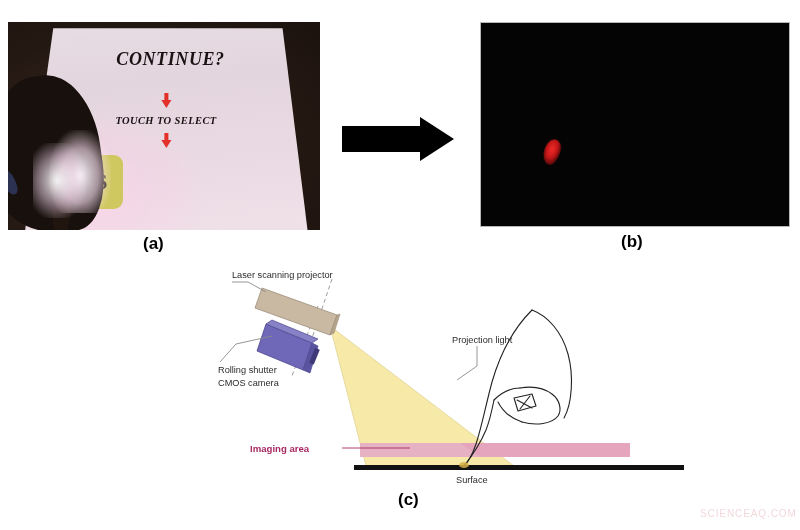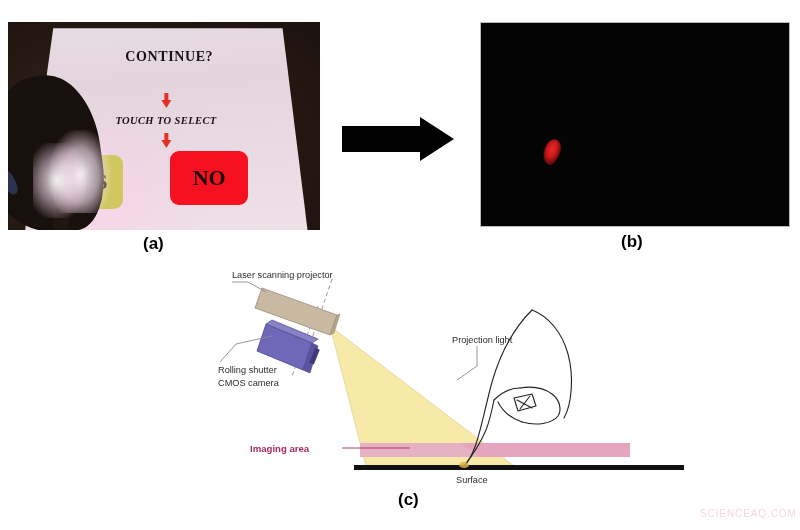--- a/index.html
+++ b/index.html
@@ -77,21 +77,22 @@
     position: absolute;
     color: #1a1113;
     font-family: "Liberation Serif", serif;
     font-weight: bold;
     letter-spacing: 0.6px;
     white-space: nowrap;
   }
   #continue-label {
     left: 50%; top: 13%;
     transform: translateX(-44%);
-    font-size: 14px;
+    font-size: 18px;
+    font-style: italic;
   }
   #touch-to-select-row {
     position: absolute;
     left: 50%; top: 34%;
     transform: translateX(-48%);
     display: flex; align-items: center; gap: 7px;
     white-space: nowrap;
     flex-direction: column;
   }
   #touch-to-select-label {
@@ -213,21 +214,20 @@
 
     <div id="continue-label" class="panel-a-text">CONTINUE?</div>
 
     <div id="touch-to-select-row">
       <span class="red-down-arrow"></span>
       <span id="touch-to-select-label">TOUCH  TO SELECT</span>
       <span class="red-down-arrow"></span>
     </div>
 
     <div class="choice-button" id="yes-button">YES</div>
-    <div class="choice-button" id="no-button">NO</div>
 
     <div id="hand-silhouette">
       <div id="hand-thumb-blue"></div>
     </div>
     <div id="screen-glow-core"></div>
     <div id="yes-glow"></div>
   </div>
 </div>
 
 <div class="abs" id="flow-arrow">

